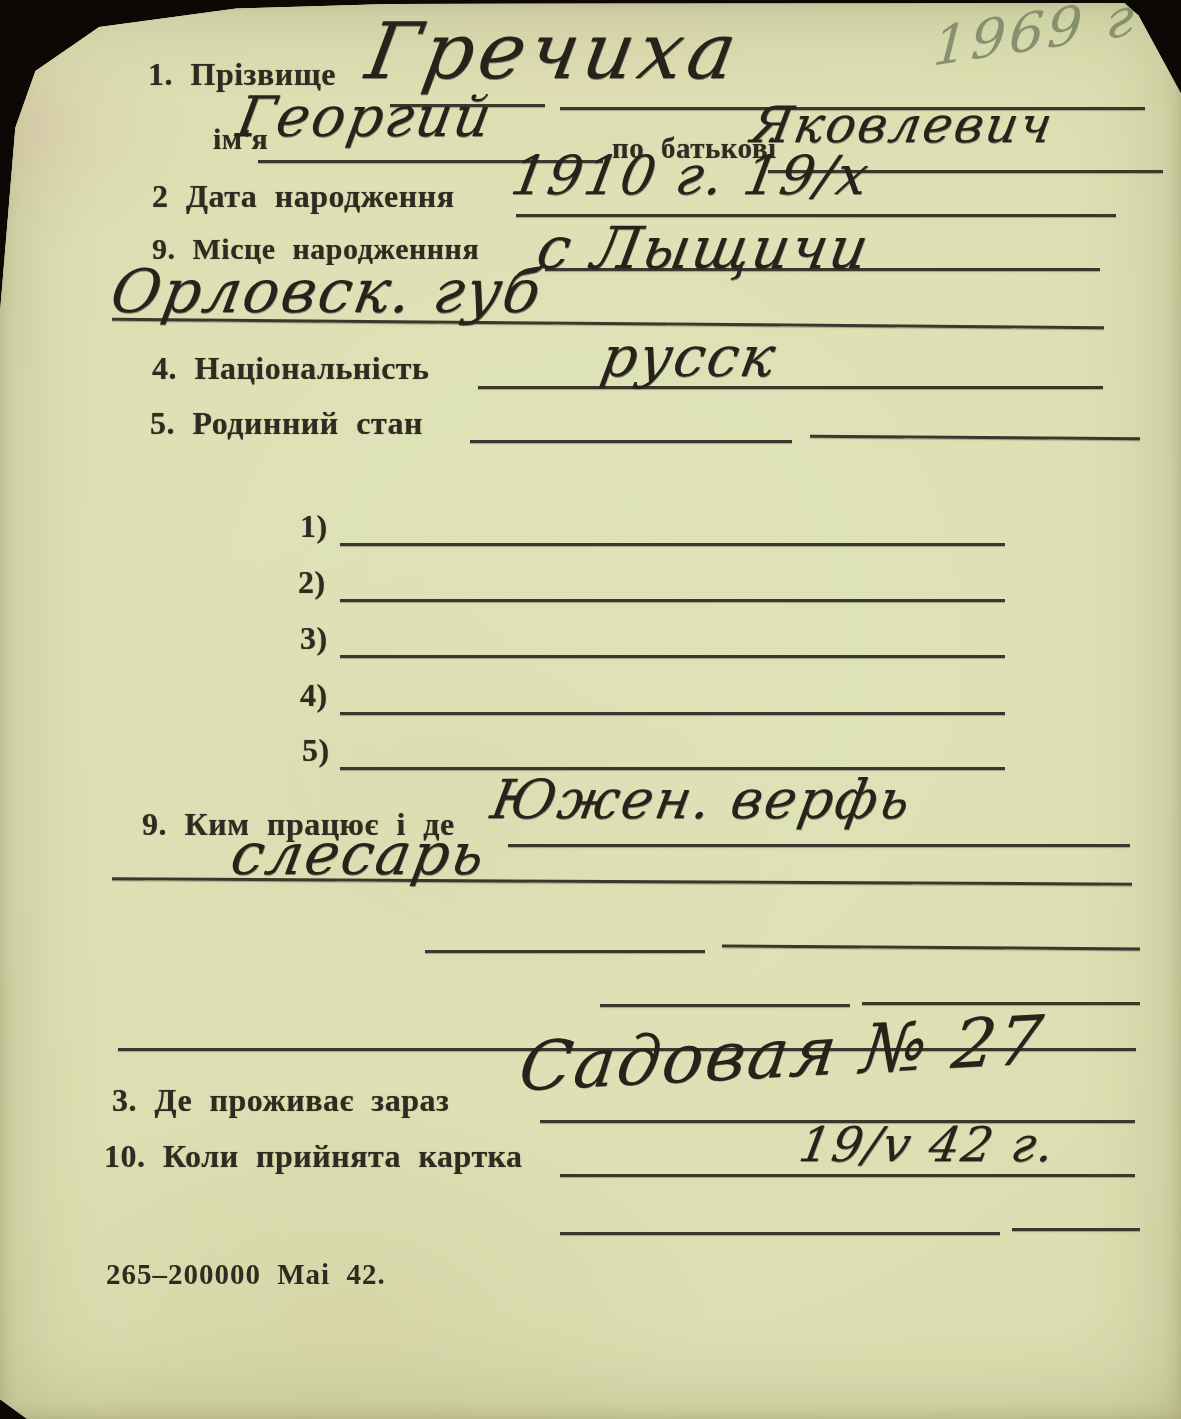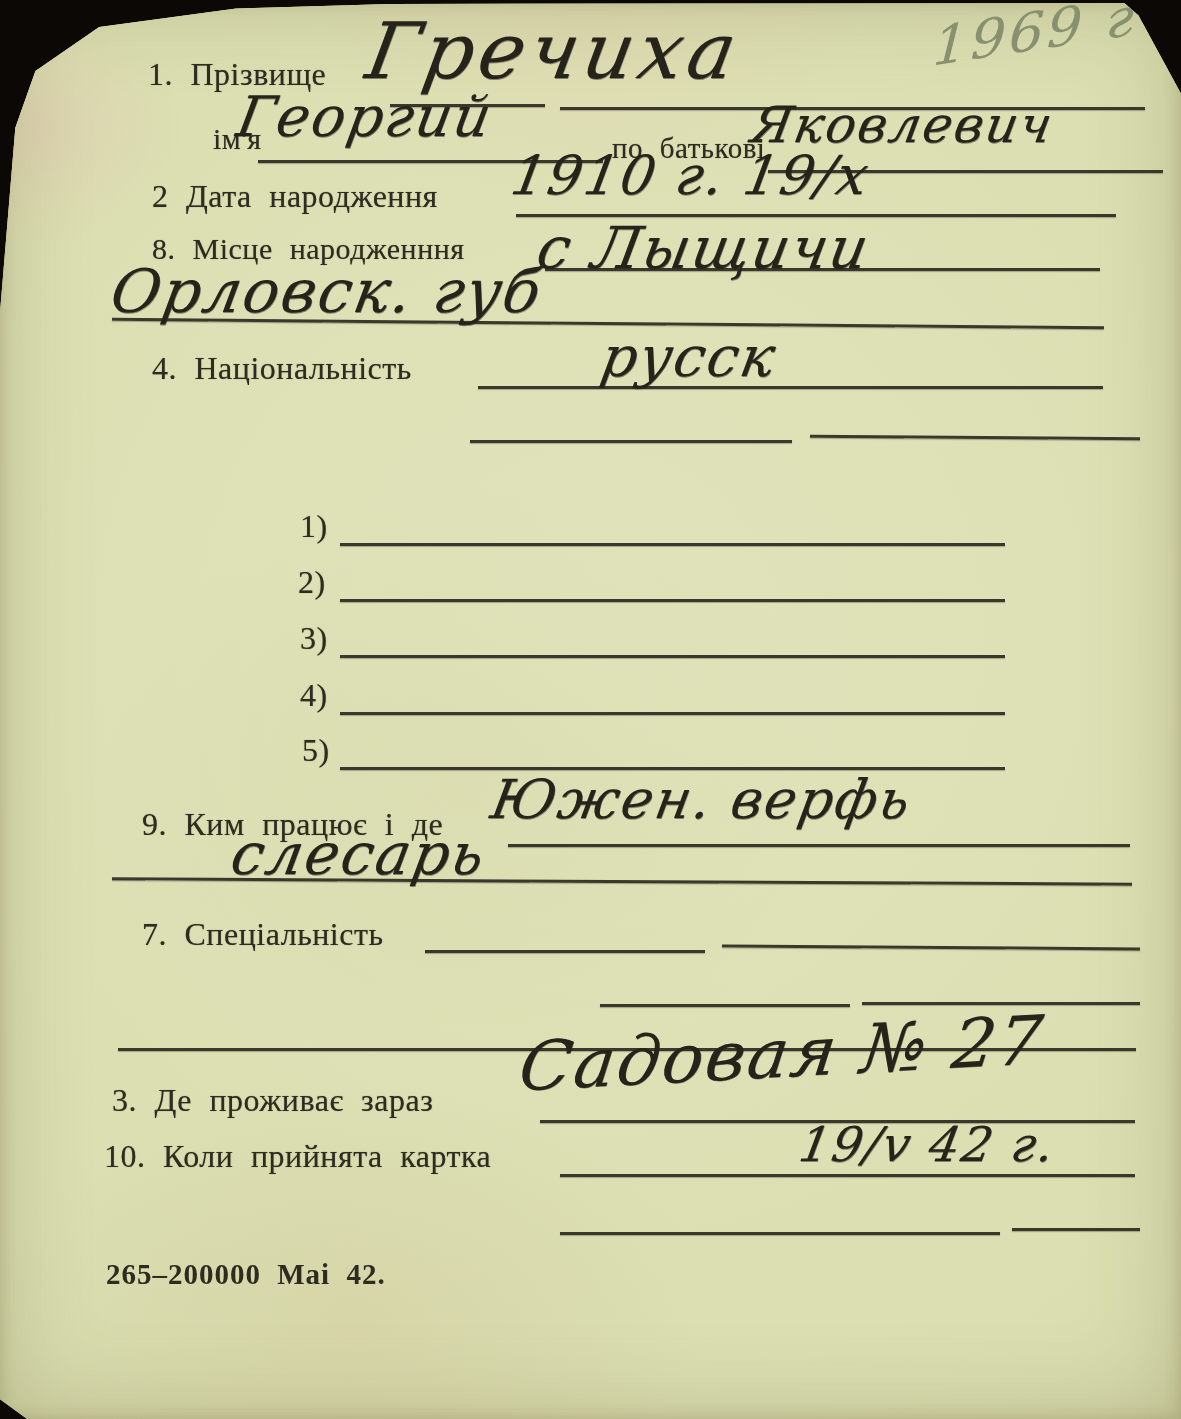--- a/index.html
+++ b/index.html
@@ -20,21 +20,21 @@
       radial-gradient(40% 22% at 30% 93%, rgba(205,196,150,0.35), rgba(205,196,150,0) 75%),
       radial-gradient(125% 105% at 50% 45%, #e1e4bb 0%, #dadeb0 55%, #d0d4a6 85%, #c3c796 100%);
     box-shadow: inset 0 0 90px rgba(105,95,45,0.28), inset 0 0 16px rgba(80,70,30,0.22);
     clip-path: polygon(
       0% 22%, 1.3% 9%, 3% 5%, 8.4% 1.9%, 20% 0.6%, 33% 0.28%,
       95.2% 0.22%, 96.4% 1.1%, 100% 6.6%,
       100% 100%, 2.3% 100%, 0% 98.6%);
   }
   .lbl{
     position:absolute;
-    font-weight:normal;
+    font-weight:bold;
     font-size:32px;
     color:#2e2b20;
     letter-spacing:0.5px;
     word-spacing:9px;
     white-space:nowrap;
     text-shadow:0 0 1px rgba(46,43,32,0.55);
   }
   .line{
     position:absolute;height:0;
     border-bottom:3px solid #3a372c;
@@ -85,30 +85,31 @@
     <div class="line" style="left:258px;top:160px;width:345px"></div>
     <div class="hw" style="left:238px;top:84px;font-size:56px">Георгий</div>
     <div class="lbl" style="left:612px;top:132px;font-size:29px">по батькові</div>
     <div class="line" style="left:768px;top:170px;width:395px"></div>
     <div class="hw" style="left:752px;top:96px;font-size:50px">Яковлевич</div>
 
     <div class="lbl" style="left:152px;top:178px">2 Дата народження</div>
     <div class="line" style="left:516px;top:214px;width:600px"></div>
     <div class="hw" style="left:512px;top:144px;font-size:54px">1910 г. 19/х</div>
 
-    <div class="lbl" style="left:152px;top:232px;font-size:30px">8. Місце народженння</div>
+    <div class="lbl" style="left:152px;top:232px;font-size:30px">9. Місце народженння</div>
     <div class="line" style="left:545px;top:268px;width:555px"></div>
     <div class="hw" style="left:538px;top:214px;font-size:58px">с Лыщичи</div>
     <div class="line" style="left:112px;top:322px;width:992px;transform:rotate(0.5deg)"></div>
     <div class="hw" style="left:112px;top:256px;font-size:60px">Орловск. губ</div>
 
     <div class="lbl" style="left:152px;top:350px">4. Національність</div>
     <div class="line" style="left:478px;top:386px;width:625px"></div>
     <div class="hw" style="left:602px;top:324px;font-size:56px">русск</div>
 
+    <div class="lbl" style="left:150px;top:405px">5. Родинний стан</div>
     <div class="line" style="left:470px;top:440px;width:322px"></div>
     <div class="line" style="left:810px;top:436px;width:330px;transform:rotate(0.4deg)"></div>
 
 
     <div class="lbl" style="left:300px;top:508px">1)</div>
     <div class="line" style="left:340px;top:543px;width:665px"></div>
     <div class="lbl" style="left:298px;top:564px">2)</div>
     <div class="line" style="left:340px;top:599px;width:665px"></div>
     <div class="lbl" style="left:300px;top:620px">3)</div>
     <div class="line" style="left:340px;top:655px;width:665px"></div>
@@ -116,21 +117,20 @@
     <div class="line" style="left:340px;top:712px;width:665px"></div>
     <div class="lbl" style="left:302px;top:732px">5)</div>
     <div class="line" style="left:340px;top:767px;width:665px"></div>
 
     <div class="lbl" style="left:142px;top:806px">9. Ким працює і де</div>
     <div class="line" style="left:508px;top:844px;width:622px"></div>
     <div class="hw" style="left:492px;top:768px;font-size:54px">Южен. верфь</div>
     <div class="line" style="left:112px;top:880px;width:1020px;transform:rotate(0.3deg)"></div>
     <div class="hw" style="left:232px;top:820px;font-size:58px">слесарь</div>
 
-    <div class="lbl" style="left:142px;top:916px">7. Спеціальність</div>
     <div class="line" style="left:425px;top:950px;width:280px"></div>
     <div class="line" style="left:722px;top:946px;width:418px;transform:rotate(0.4deg)"></div>
 
     <div class="line" style="left:600px;top:1004px;width:250px"></div>
     <div class="line" style="left:862px;top:1002px;width:278px"></div>
     <div class="line" style="left:118px;top:1048px;width:1018px"></div>
 
     <div class="lbl" style="left:112px;top:1082px">3. Де проживає зараз</div>
     <div class="line" style="left:540px;top:1120px;width:595px"></div>
     <div class="hw" style="left:522px;top:1014px;font-size:68px;transform:skewX(-10deg) rotate(-3deg)">Садовая № 27</div>

